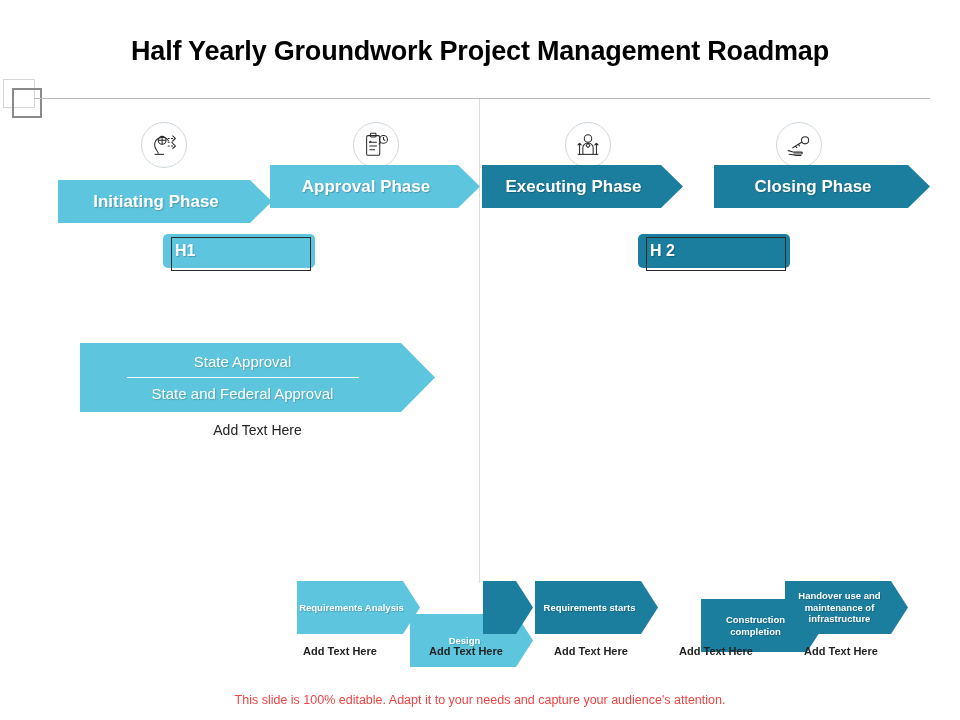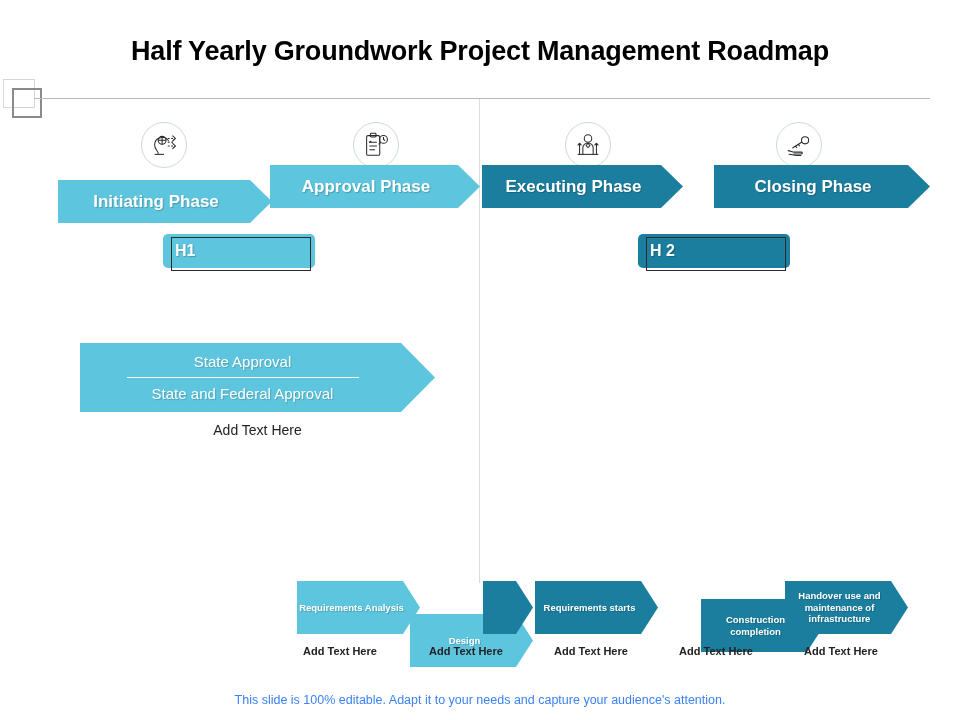--- a/index.html
+++ b/index.html
@@ -82,21 +82,21 @@
   .ch-light{background:#5DC5DE;}
   .ch-dark{background:#1B7E9E;}
   .chev-split-dark{
     position:absolute;height:53px;background:#1B7E9E;
     clip-path:polygon(0 0, calc(100% - 17px) 0, 100% 50%, calc(100% - 17px) 100%, 0 100%);
   }
   .chev-label{position:absolute;font-size:11px;font-weight:bold;color:#222;text-align:center;}
 
   
   .footer{position:absolute;left:0;top:693px;width:960px;text-align:center;
-    font-size:12.5px;color:#3b82f6;}
+    font-size:12.5px;color:#ef4444;}
 </style>
 </head>
 <body>
 
 <div class="slide">
 
   <div class="deco-sq-back"></div>
   <div class="deco-sq-front"></div>
 
   <div class="title">Half Yearly Groundwork Project Management Roadmap</div>

